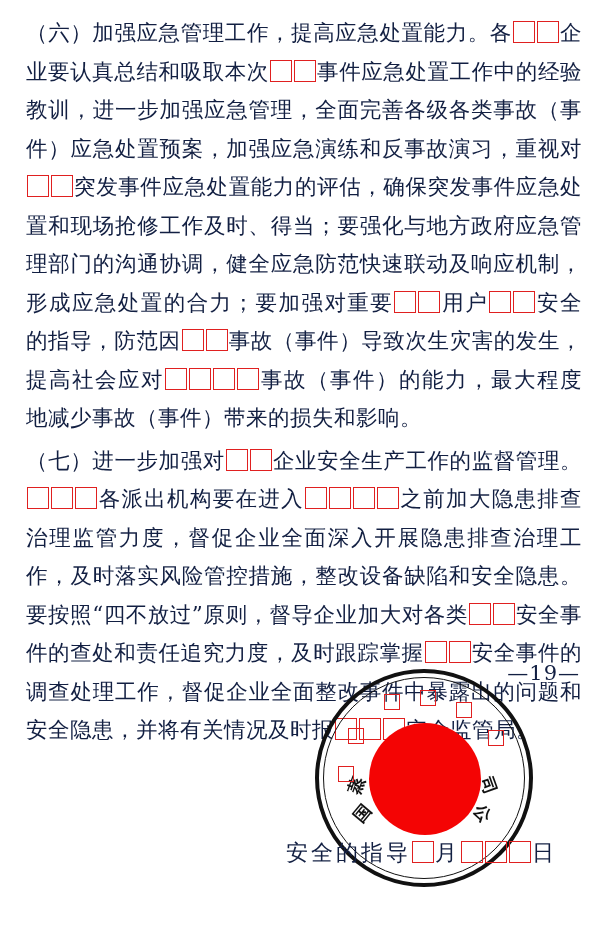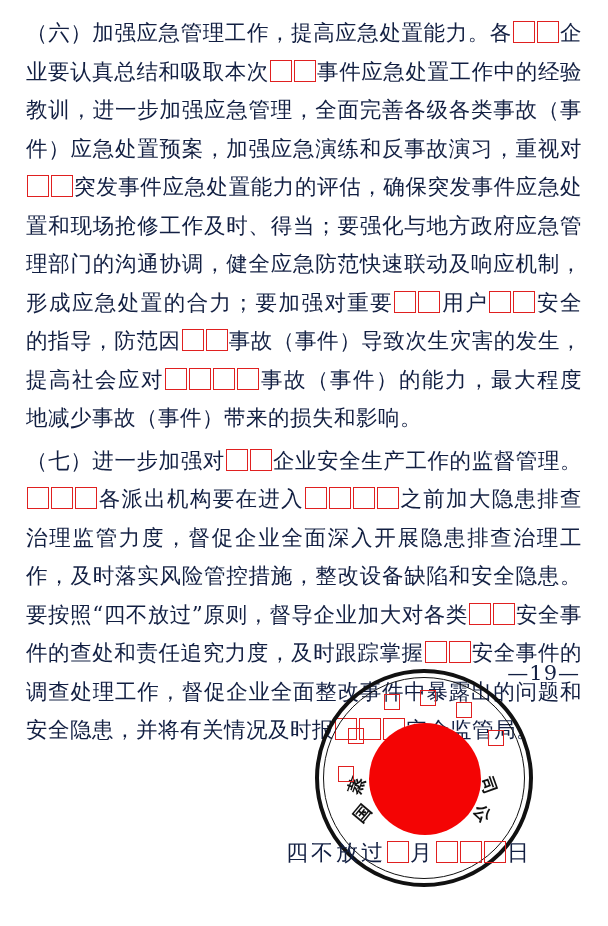--- a/index.html
+++ b/index.html
@@ -147,17 +147,17 @@
       <div class="seal-box" style="left:72px; top:28px;"></div>
       <div class="seal-box" style="left:108px; top:24px;"></div>
       <div class="seal-box" style="left:144px; top:36px;"></div>
       <div class="seal-box" style="left:36px; top:62px;"></div>
       <div class="seal-box" style="left:176px; top:64px;"></div>
       <div class="seal-box" style="left:26px; top:100px;"></div>
     </div>
   </div>
 
   <div class="seal-date">
-    <span>四不放过</span><span class="redac"></span><span>月</span><span class="redac"></span><span class="redac"></span><span class="redac"></span><span>日</span>
+    <span>安全的指导</span><span class="redac"></span><span>月</span><span class="redac"></span><span class="redac"></span><span class="redac"></span><span>日</span>
   </div>
 
   <div class="page-number">—19—</div>
 </div>
 
 </body></html>

